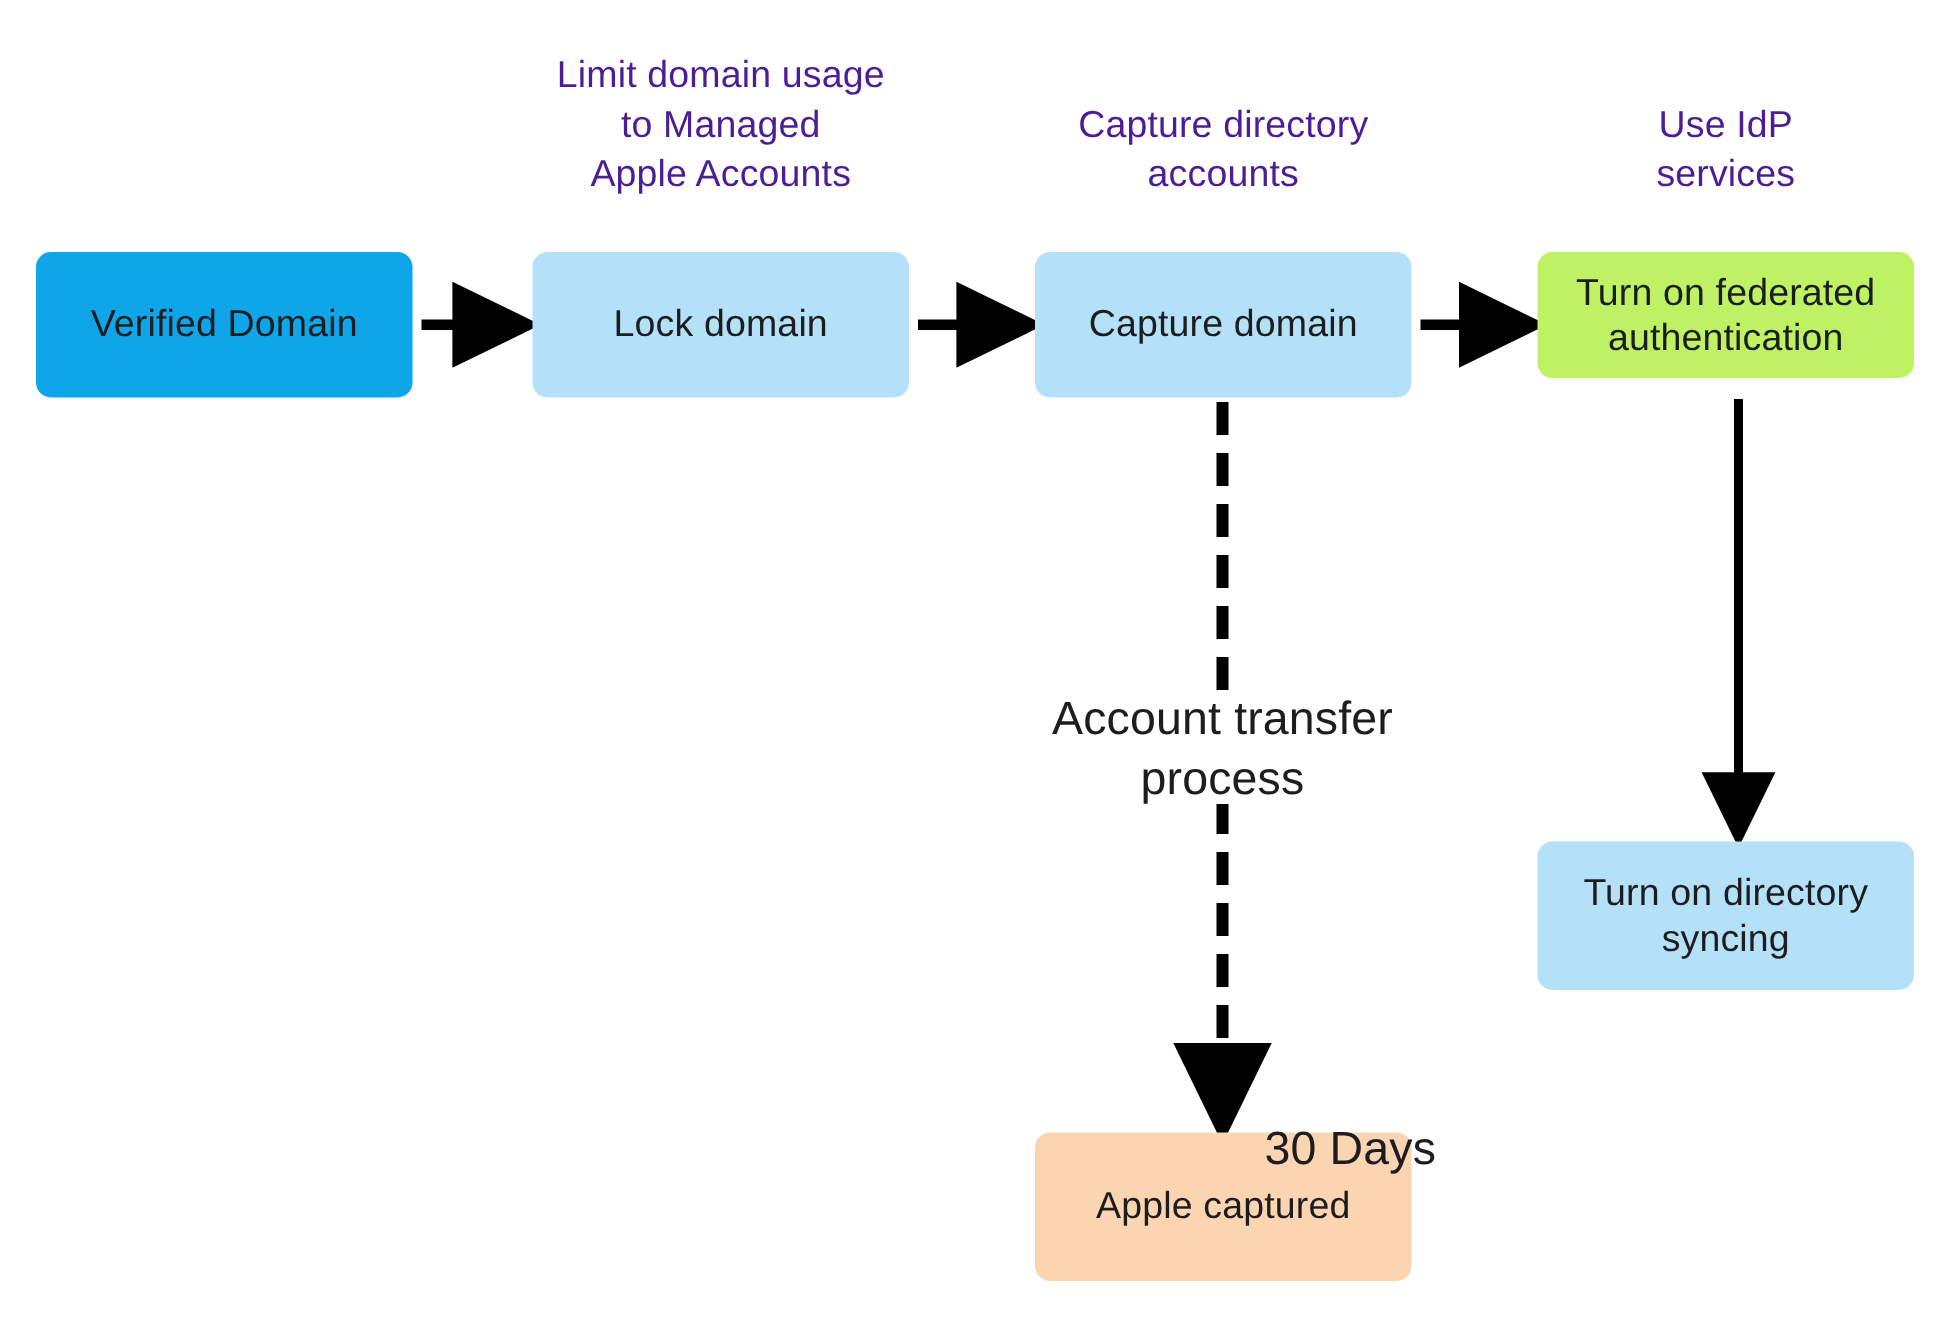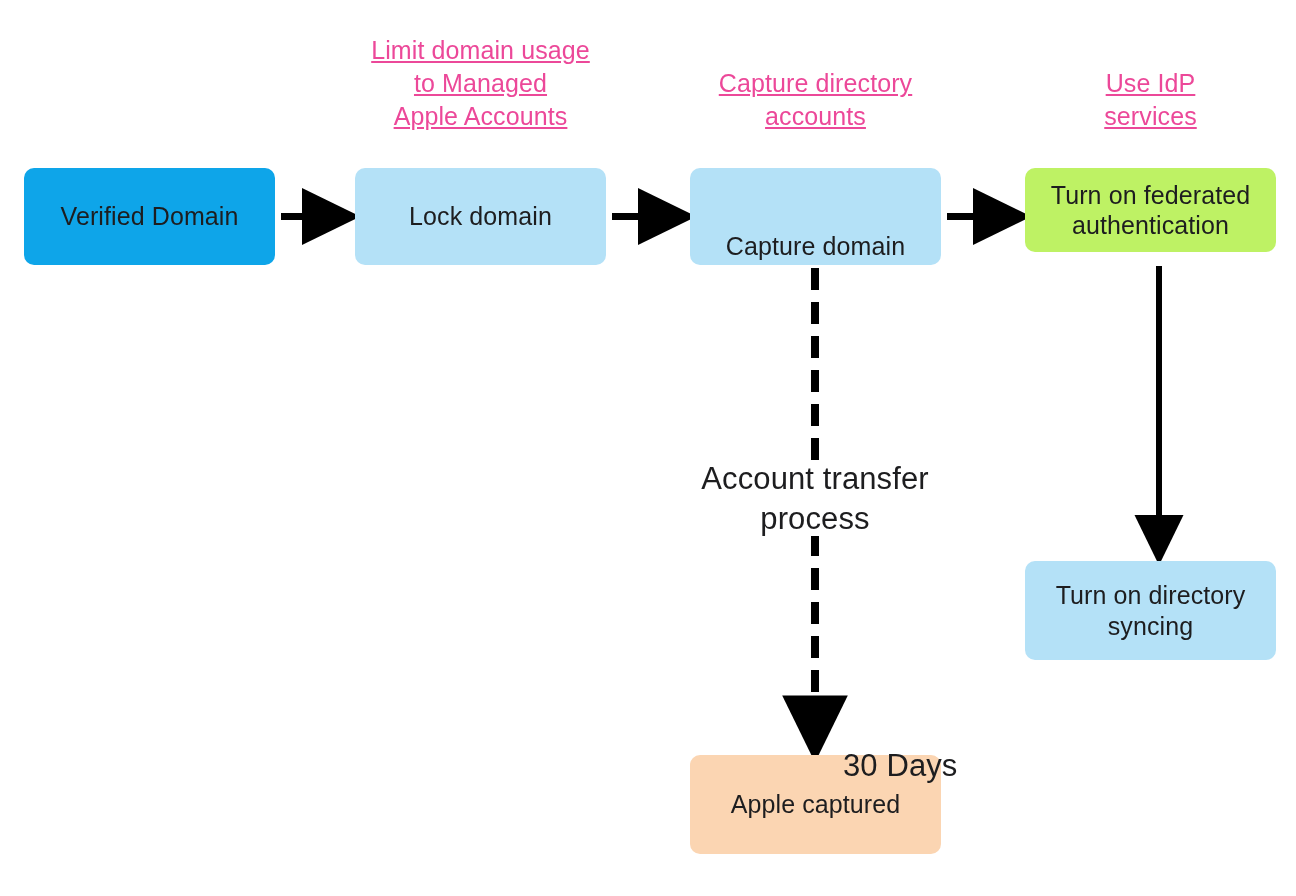--- a/index.html
+++ b/index.html
@@ -42,23 +42,22 @@
     color: #1d1d1f;
     padding: 4px 10px;
     white-space: pre-line;
   }
   .caption {
     position: absolute;
     text-align: center;
     font-size: 25px;
     line-height: 1.32;
     letter-spacing: 0.1px;
-    color: #ec4899;
+    color: #4c1d95;
     white-space: pre-line;
-    text-decoration: underline;
   }
   .caption.bottom-anchor {
     display: flex;
     align-items: flex-end;
     justify-content: center;
   }
   .caption span { display: block; width: 100%; }
   .edge-label {
     position: absolute;
     font-size: 31px;
@@ -124,21 +123,21 @@
   </div>
 
   <div class="node" style="left:24px; top:168px; width:251px; height:97px; background:#0ea5e9;">
     <span>Verified Domain</span>
   </div>
 
   <div class="node" style="left:355px; top:168px; width:251px; height:97px; background:#b4e1f7;text-align:right;">
     <span>Lock domain</span>
   </div>
 
-  <div class="node" style="left:690px; top:168px; width:251px; height:97px; background:#b4e1f7;align-items:flex-end;">
+  <div class="node" style="left:690px; top:168px; width:251px; height:97px; background:#b4e1f7;">
     <span>Capture domain</span>
   </div>
 
   <div class="node" style="left:1025px; top:168px; width:251px; height:84px; background:#bef264;">
     <span>Turn on federated
 authentication</span>
   </div>
 
   <div class="node" style="left:1025px; top:561px; width:251px; height:99px; background:#b4e1f7;">
     <span>Turn on directory

